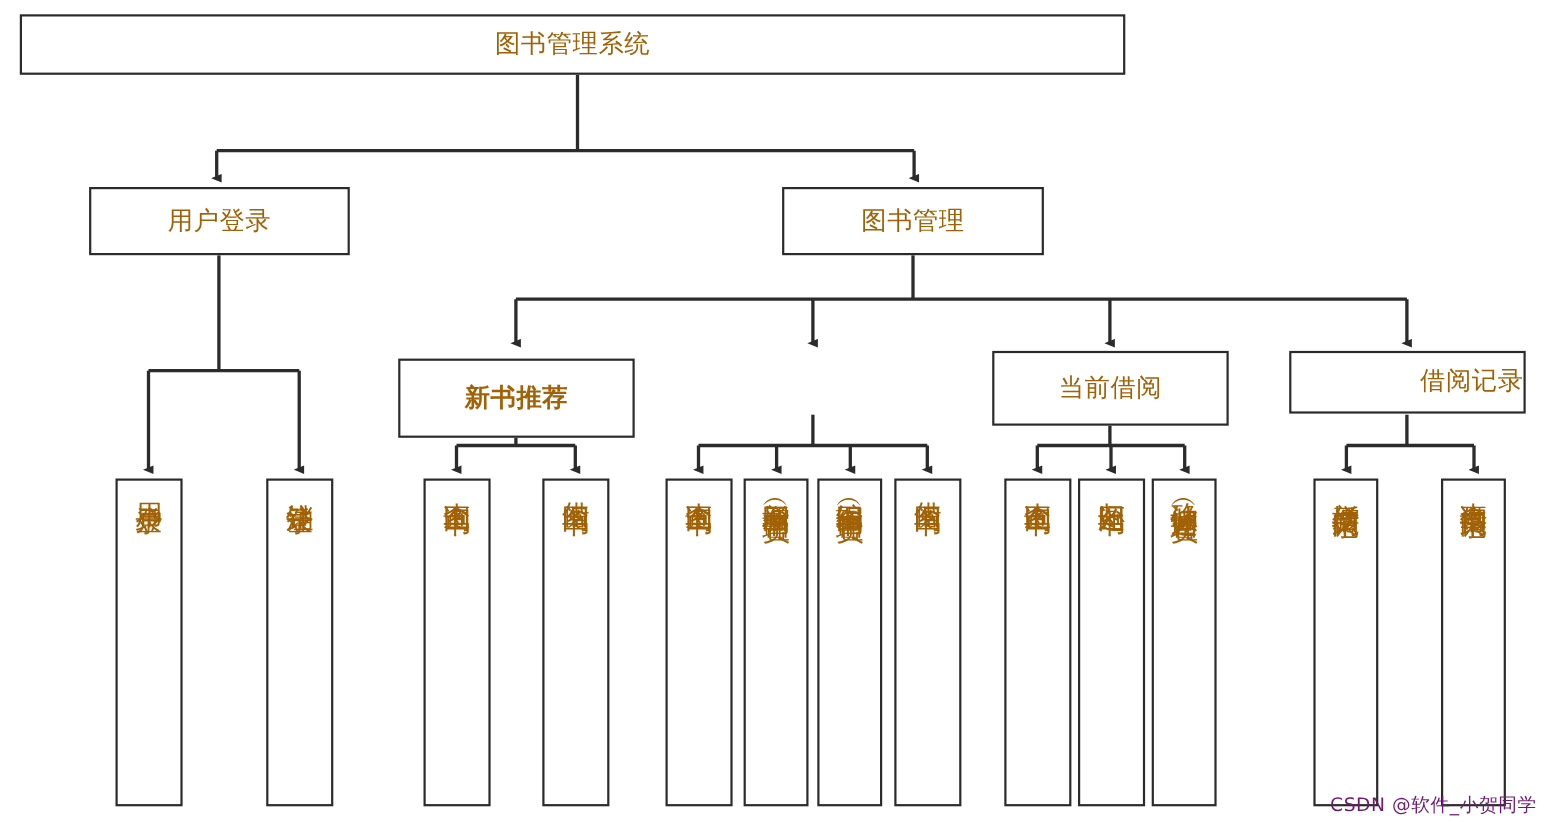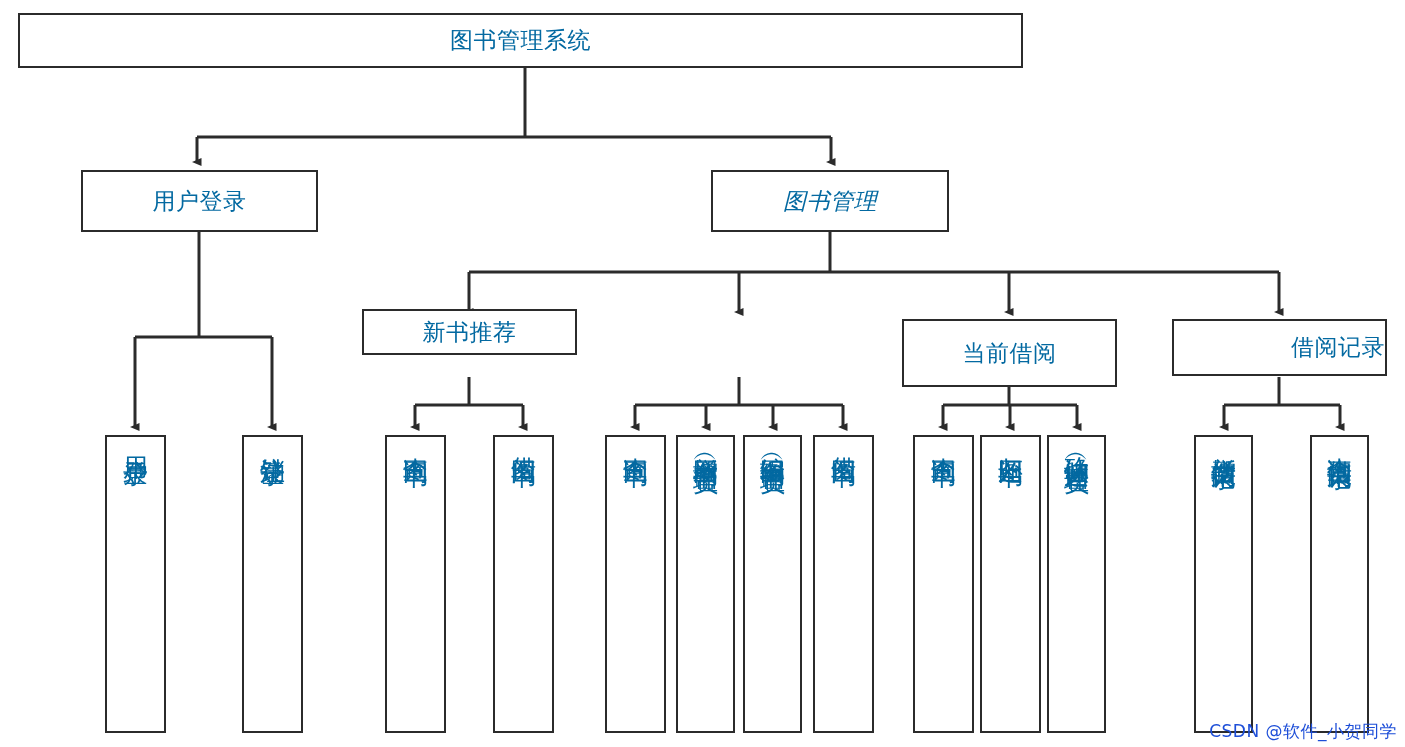--- a/index.html
+++ b/index.html
@@ -25,21 +25,21 @@
     height: 747px;
   }
   .node-box {
     position: absolute;
     box-sizing: border-box;
     border: 2.5px solid #2b2b2b;
     background: #ffffff;
     display: flex;
     align-items: center;
     justify-content: center;
-    color: #0369a1;
+    color: #a16207;
   }
   .node-box.horizontal .node-label {
     writing-mode: horizontal-tb;
     font-size: 23px;
     letter-spacing: 0.5px;
     line-height: 1;
     white-space: nowrap;
   }
   .node-box.vertical {
     align-items: flex-start;
@@ -52,21 +52,21 @@
     line-height: 1.08;
     letter-spacing: 2px;
     white-space: nowrap;
     margin: 0 auto;
   }
   .watermark {
     position: absolute;
     right: 8px;
     bottom: 4px;
     font-size: 17px;
-    color: #1d4ed8;
+    color: #701a75;
     letter-spacing: 0.5px;
     white-space: nowrap;
     user-select: none;
   }
 </style>
 </head>
 <body>
 
 <div id="diagram-root">
 
@@ -121,25 +121,25 @@
     </g>
   </svg>
 
   <div class="node-box horizontal" style="left:18px; top:13px; width:1005px; height:55px;">
     <span class="node-label">图书管理系统</span>
   </div>
 
   <div class="node-box horizontal" style="left:81px; top:170px; width:237px; height:62px;">
     <span class="node-label">用户登录</span>
   </div>
-  <div class="node-box horizontal" style="left:711px; top:170px; width:238px; height:62px;font-style:italic;">
+  <div class="node-box horizontal" style="left:711px; top:170px; width:238px; height:62px;">
     <span class="node-label">图书管理</span>
   </div>
 
-  <div class="node-box horizontal" style="left:362px; top:309px; width:215px; height:46px;">
+  <div class="node-box horizontal" style="left:362px; top:326px; width:215px; height:72px;font-weight:bold;">
     <span class="node-label">新书推荐</span>
   </div>
   <div class="node-box horizontal" style="left:902px; top:319px; width:215px; height:68px;">
     <span class="node-label">当前借阅</span>
   </div>
   <div class="node-box horizontal" style="left:1172px; top:319px; width:215px; height:57px;justify-content:flex-end;">
     <span class="node-label">借阅记录</span>
   </div>
 
   <div class="node-box vertical" style="left:105px; top:435px; width:61px; height:298px;">

